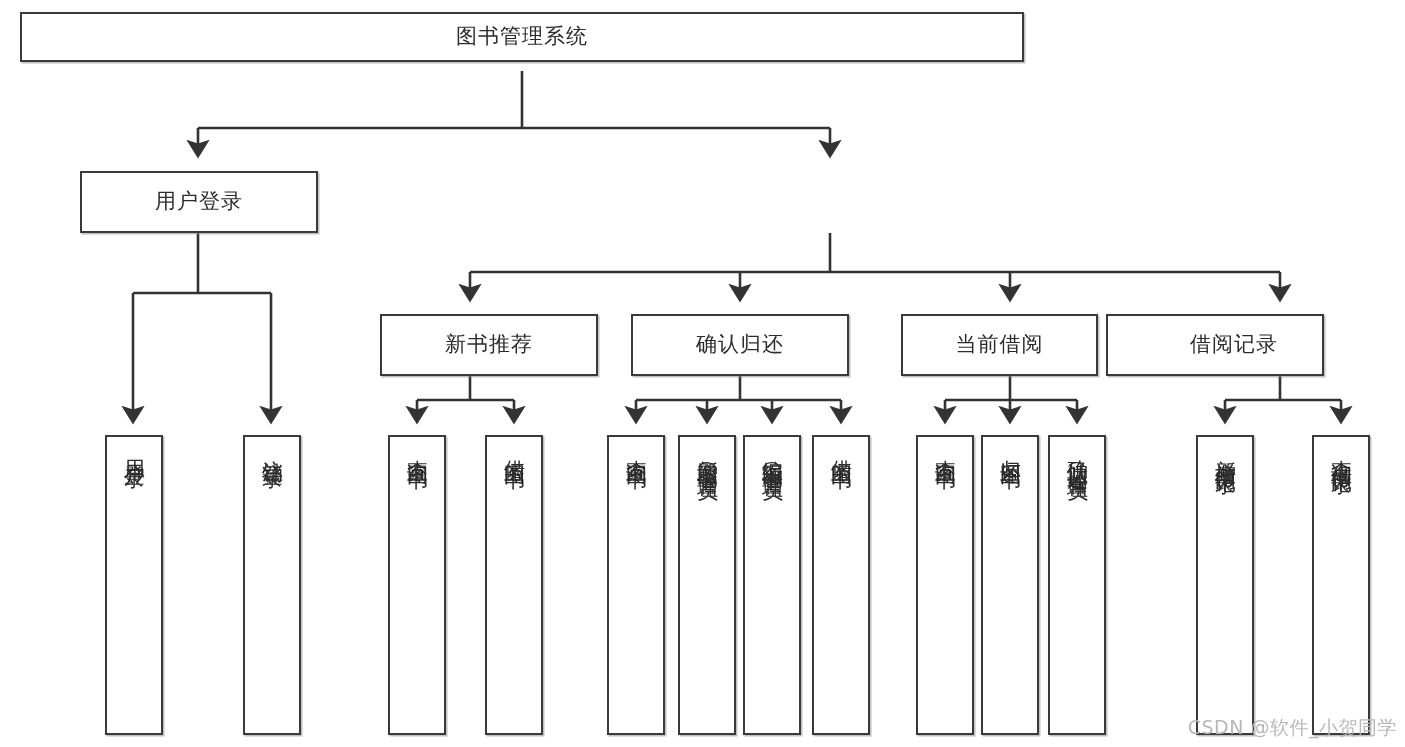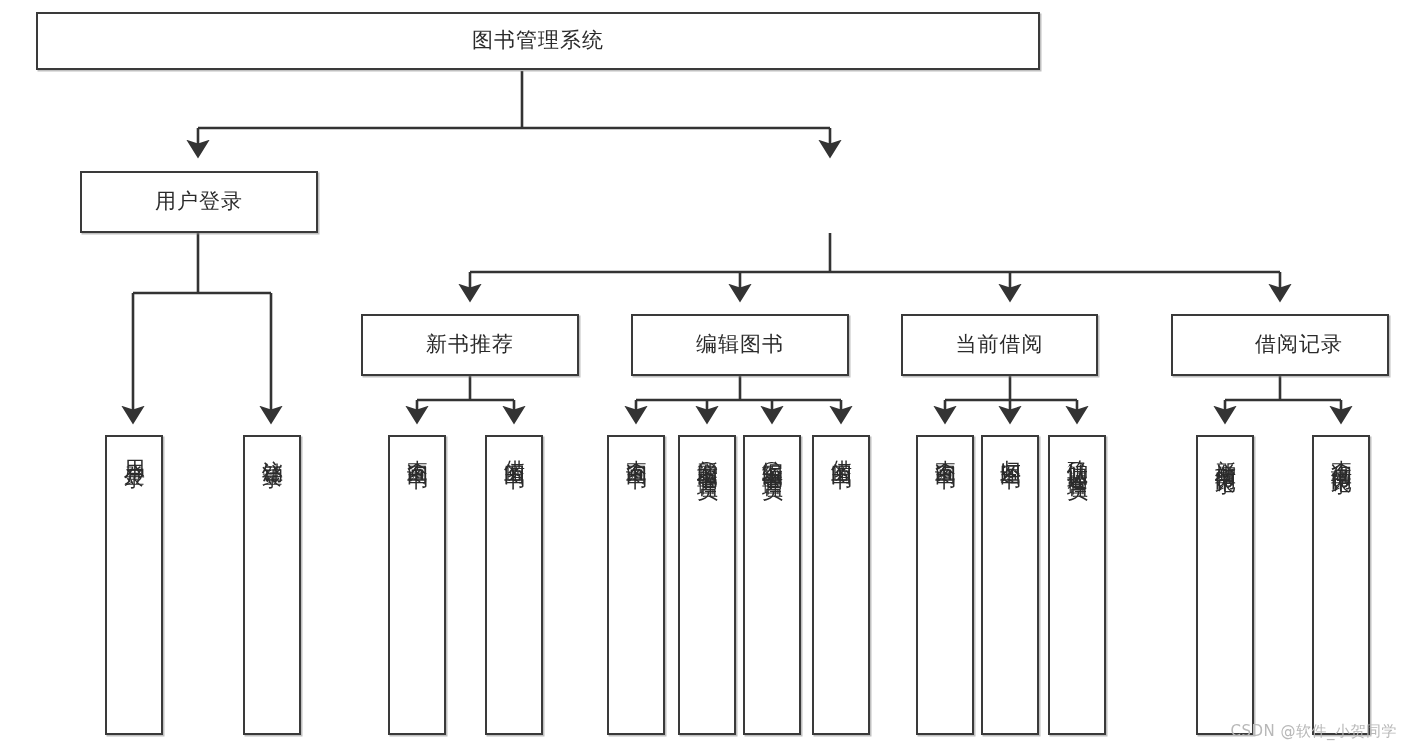--- a/index.html
+++ b/index.html
@@ -57,21 +57,21 @@
     text-orientation: upright;
     font-size: 21px;
     letter-spacing: 3px;
     line-height: 1;
     max-height: 100%;
   }
   .watermark {
     position: absolute;
     right: 8px;
     bottom: 6px;
-    font-size: 15px;
+    font-size: 19px;
     color: #b8b8b8;
     letter-spacing: 0.5px;
     white-space: nowrap;
     font-family: "DejaVu Sans", "Liberation Sans", sans-serif;
   }
 </style>
 </head>
 <body>
 
 <div id="canvas">
@@ -119,38 +119,38 @@
       <path d="M1010,400 L1010,414" marker-end="url(#arrow)"></path>
       <path d="M1077,400 L1077,414" marker-end="url(#arrow)"></path>
 
       <path d="M1280,376 L1280,400"></path>
       <path d="M1225,400 L1341,400"></path>
       <path d="M1225,400 L1225,414" marker-end="url(#arrow)"></path>
       <path d="M1341,400 L1341,414" marker-end="url(#arrow)"></path>
     </g>
   </svg>
 
-  <div class="node h" style="left:20px; top:12px; width:1004px; height:58px;margin-left:16px;">
+  <div class="node h" style="left:20px; top:12px; width:1004px; height:50px;">
     <span class="label">图书管理系统</span>
   </div>
 
   <div class="node h" style="left:80px; top:171px; width:238px; height:62px;">
     <span class="label">用户登录</span>
   </div>
 
-  <div class="node h" style="left:361px; top:314px; width:218px; height:62px;">
+  <div class="node h" style="left:380px; top:314px; width:218px; height:62px;">
     <span class="label">新书推荐</span>
   </div>
   <div class="node h" style="left:631px; top:314px; width:218px; height:62px;">
-    <span class="label">编辑图书</span>
+    <span class="label">确认归还</span>
   </div>
   <div class="node h" style="left:901px; top:314px; width:197px; height:62px;">
     <span class="label">当前借阅</span>
   </div>
-  <div class="node h" style="left:1171px; top:314px; width:218px; height:62px;padding-left:38px;">
+  <div class="node h" style="left:1106px; top:314px; width:218px; height:62px;padding-left:38px;">
     <span class="label">借阅记录</span>
   </div>
 
   <div class="node v" style="left:105px; top:435px; width:58px; height:300px;">
     <span class="label">用户登录</span>
   </div>
   <div class="node v" style="left:243px; top:435px; width:58px; height:300px;">
     <span class="label">注销登录</span>
   </div>
 

